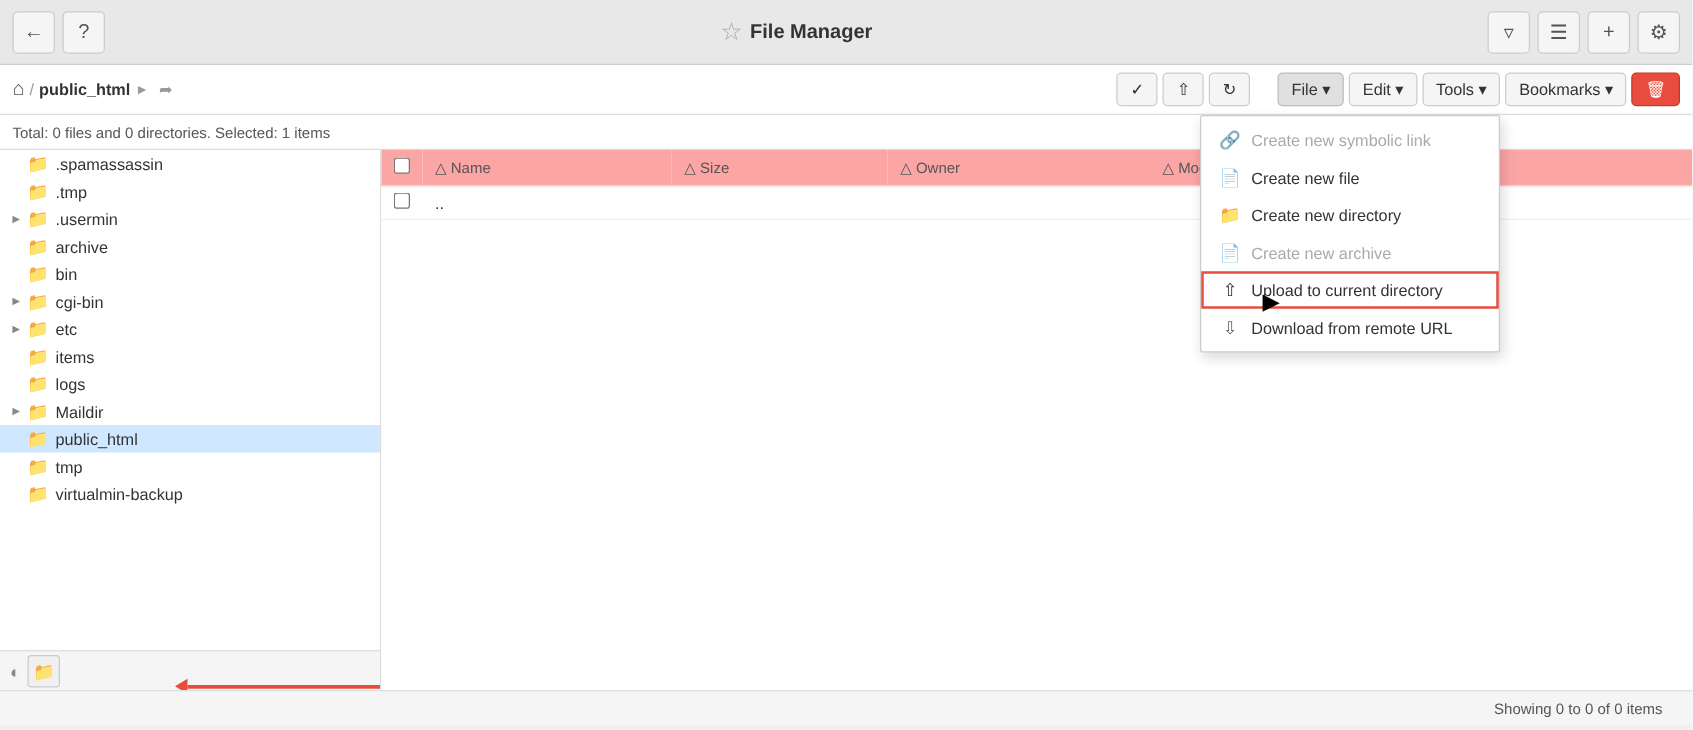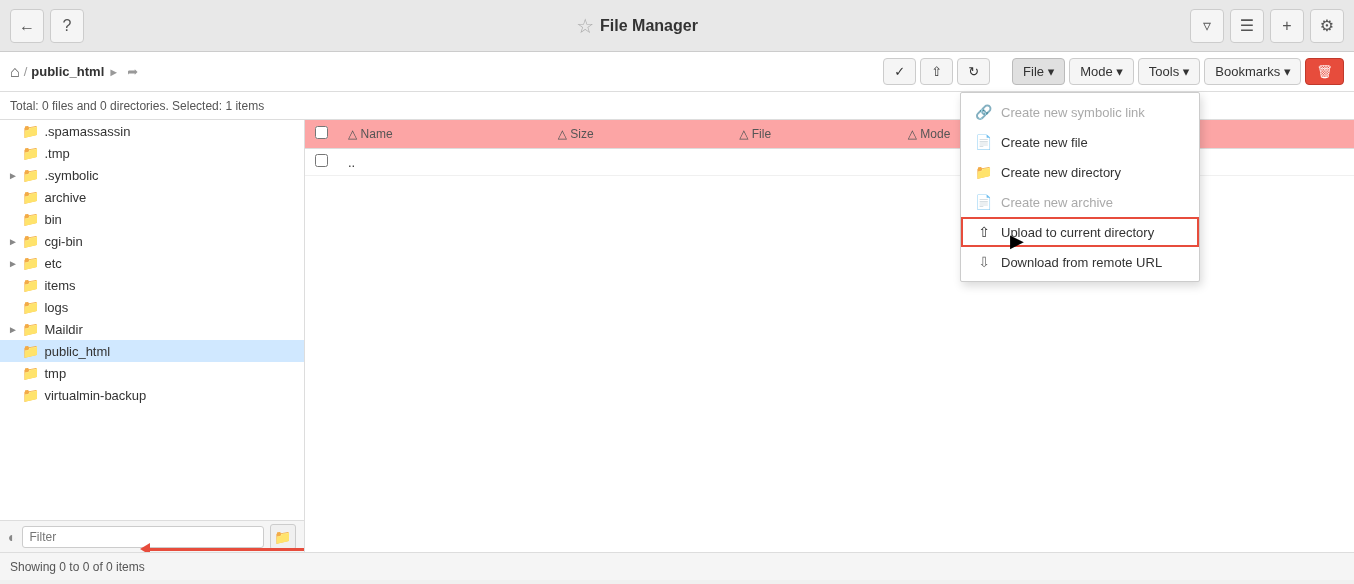--- a/index.html
+++ b/index.html
@@ -91,22 +91,22 @@
     .filter-input {
       flex: 1; border: 1px solid #ccc; padding: 3px 6px; font-size: 12px; border-radius: 3px;
     }
     .filter-folder-btn {
       width: 26px; height: 26px; border: 1px solid #ccc; background: #f0f0f0; border-radius: 3px;
       cursor: pointer; display: flex; align-items: center; justify-content: center; font-size: 14px; color: #666;
     }
 
     
     .showing-bar {
-      background: #f5f5f5; border-top: 1px solid #ddd; padding: 4px 10px; font-size: 12px; color: #555;
-      height: 28px; display: flex; align-items: center;
+      background: #f5f5f5; border-top: 1px solid #ddd; padding: 4px 24px; font-size: 12px; color: #555;
+      height: 28px; display: flex; align-items: center; justify-content: flex-end;
     }
     .dropdown-menu {
       position: absolute; top: 92px; left: 960px; background: #fff;
       border: 1px solid #ccc; box-shadow: 2px 4px 10px rgba(0,0,0,0.15);
       z-index: 200; min-width: 240px; border-radius: 2px; padding: 4px 0;
     }
     .menu-item {
       display: flex; align-items: center; padding: 7px 14px; cursor: pointer;
       font-size: 13px; color: #333; gap: 8px;
     }
@@ -164,21 +164,21 @@
     <span class="sep">/</span>
     <span class="crumb">public_html</span>
     <span class="arrow-icon">►</span>
     <span class="arrow-icon" style="font-size:13px; margin-left:4px;">➦</span>
   </div>
   <div class="toolbar">
     <button class="tb-btn">✓</button>
     <button class="tb-btn">⇧</button>
     <button class="tb-btn">↻</button>
     <button class="tb-btn active">File ▾</button>
-    <button class="tb-btn">Mode ▾</button>
+    <button class="tb-btn">Edit ▾</button>
     <button class="tb-btn">Tools ▾</button>
     <button class="tb-btn">Bookmarks ▾</button>
     <button class="tb-btn tb-btn-red">🗑</button>
   </div>
 </div>
 
 <div class="status-bar">
   <span>Total: 0 files and 0 directories. Selected: 1 items</span>
 </div>
 
@@ -192,21 +192,21 @@
       <span class="item-name">.spamassassin</span>
     </div>
     <div class="sidebar-item">
       <span class="expand-arrow"></span>
       <span class="folder-icon">📁</span>
       <span class="item-name">.tmp</span>
     </div>
     <div class="sidebar-item">
       <span class="expand-arrow">►</span>
       <span class="folder-icon">📁</span>
-      <span class="item-name">.symbolic</span>
+      <span class="item-name">.usermin</span>
     </div>
     <div class="sidebar-item">
       <span class="expand-arrow"></span>
       <span class="folder-icon">📁</span>
       <span class="item-name">archive</span>
     </div>
     <div class="sidebar-item">
       <span class="expand-arrow"></span>
       <span class="folder-icon">📁</span>
       <span class="item-name">bin</span>
@@ -253,34 +253,33 @@
     </div>
 
     <div class="red-arrow">
       <div class="red-arrow-head"></div>
       <div class="red-arrow-line"></div>
     </div>
 
     <div style="position:absolute; bottom:0; left:0; right:0;">
       <div class="filter-bar">
         <span class="filter-icon">◐</span>
-        <input class="filter-input" type="text" placeholder="Filter" style="">
         <button class="filter-folder-btn">📁</button>
       </div>
     </div>
   </div>
 
   <div class="file-area">
     <table class="file-table">
       <thead>
         <tr>
           <th class="checkbox-cell"><input type="checkbox" style=""></th>
           <th><span>△</span> <span>Name</span></th>
           <th><span>△</span> <span>Size</span></th>
-          <th><span>△</span> <span>File</span></th>
+          <th><span>△</span> <span>Owner</span></th>
           <th><span>△</span> <span>Mode</span></th>
           <th><span>△</span> <span>Modified</span></th>
         </tr>
       </thead>
       <tbody>
         <tr class="table-row">
           <td class="checkbox-cell"><input type="checkbox" style=""></td>
           <td>..</td>
           <td></td>
           <td></td>

